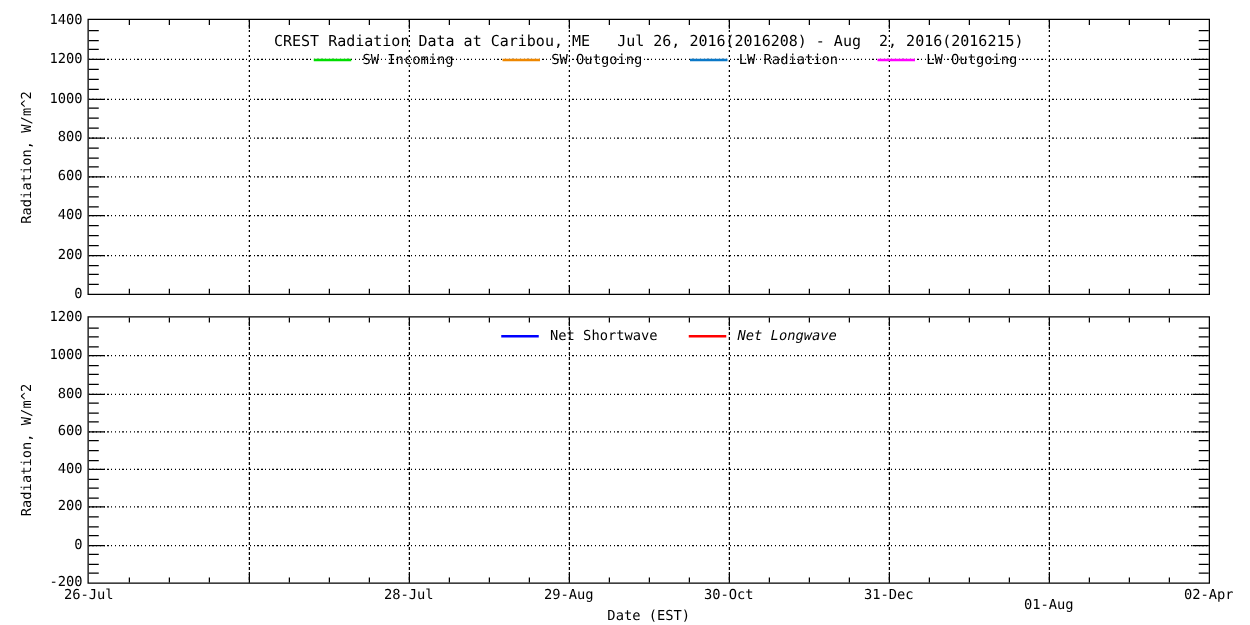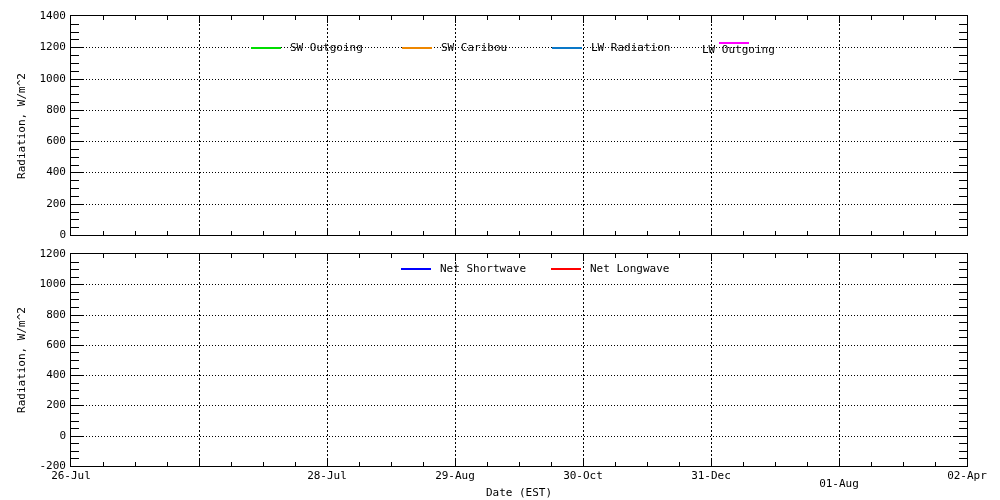--- a/index.html
+++ b/index.html
@@ -36,20 +36,21 @@
   .x-axis-title{
     position:absolute;transform:translateX(-50%);font-size:11px;white-space:pre;
   }
 </style>
 </head>
 <body>
 
 <div class="figure">
 
   <div class="plot-box" id="plot-0" style="left:70px;top:15px;width:898px;height:221px;">
+    <div class="chart-title">CREST Radiation Data at Caribou, ME   Jul 26, 2016(2016208) - Aug  2, 2016(2016215)</div>
   <div class="ytick-label" style="left: -41px; top: 213px;">0</div>
       <div class="tick" style="left: 0px; top: 211px; width: 8px; height: 1px;"></div>
       <div class="tick" style="right: 0px; top: 211px; width: 8px; height: 1px;"></div>
       <div class="tick" style="left: 0px; top: 203px; width: 8px; height: 1px;"></div>
       <div class="tick" style="right: 0px; top: 203px; width: 8px; height: 1px;"></div>
       <div class="tick" style="left: 0px; top: 196px; width: 8px; height: 1px;"></div>
       <div class="tick" style="right: 0px; top: 196px; width: 8px; height: 1px;"></div>
       <div class="tick" style="left: 0px; top: 188px; width: 13px; height: 1px;"></div>
       <div class="tick" style="right: 0px; top: 188px; width: 13px; height: 1px;"></div>
       <div class="hgrid" style="top: 188px; width: 896px;"></div>
@@ -166,31 +167,31 @@
       <div class="tick" style="left: 768px; top: 0px; width: 1px; height: 7px;"></div>
       <div class="vgrid" style="left: 768px; height: 219px;"></div>
       <div class="tick" style="left: 800px; bottom: 0px; width: 1px; height: 4px;"></div>
       <div class="tick" style="left: 800px; top: 0px; width: 1px; height: 4px;"></div>
       <div class="tick" style="left: 832px; bottom: 0px; width: 1px; height: 4px;"></div>
       <div class="tick" style="left: 832px; top: 0px; width: 1px; height: 4px;"></div>
       <div class="tick" style="left: 864px; bottom: 0px; width: 1px; height: 4px;"></div>
       <div class="tick" style="left: 864px; top: 0px; width: 1px; height: 4px;"></div>
       <div class="legend-item" style="left: 180px; top: 26px;">
         <div class="legend-swatch" style="background: rgb(0, 221, 0);"></div>
-        <div class="legend-label">SW Outgoing</div>
+        <div class="legend-label">SW Incoming</div>
       </div>
       <div class="legend-item" style="left: 331px; top: 26px;">
         <div class="legend-swatch" style="background: rgb(238, 135, 0);"></div>
-        <div class="legend-label">SW Caribou</div>
+        <div class="legend-label">SW Outgoing</div>
       </div>
       <div class="legend-item" style="left: 481px; top: 26px;">
         <div class="legend-swatch" style="background: rgb(10, 120, 200);"></div>
         <div class="legend-label">LW Radiation</div>
       </div>
-      <div class="legend-item" style="left: 631px; top: 26px; flex-direction: column;">
+      <div class="legend-item" style="left: 631px; top: 26px;">
         <div class="legend-swatch" style="background: rgb(255, 0, 255);"></div>
         <div class="legend-label">LW Outgoing</div>
       </div>
     </div>
 
   <div class="plot-box" id="plot-1" style="left:70px;top:253px;width:898px;height:214px;">
       <div class="ytick-label" style="left: -41px; top: 206px;">-200</div>
       <div class="tick" style="left: 0px; top: 204px; width: 8px; height: 1px;"></div>
       <div class="tick" style="right: 0px; top: 204px; width: 8px; height: 1px;"></div>
       <div class="tick" style="left: 0px; top: 197px; width: 8px; height: 1px;"></div>
@@ -323,21 +324,21 @@
       <div class="tick" style="left: 800px; top: 0px; width: 1px; height: 4px;"></div>
       <div class="tick" style="left: 832px; bottom: 0px; width: 1px; height: 4px;"></div>
       <div class="tick" style="left: 832px; top: 0px; width: 1px; height: 4px;"></div>
       <div class="tick" style="left: 864px; bottom: 0px; width: 1px; height: 4px;"></div>
       <div class="tick" style="left: 864px; top: 0px; width: 1px; height: 4px;"></div>
       <div class="xtick-label" style="left: 896px; top: 216px;">02-Apr</div>
       <div class="legend-item" style="left: 330px; top: 9px;">
         <div class="legend-swatch" style="background: rgb(0, 0, 255);"></div>
         <div class="legend-label">Net Shortwave</div>
       </div>
-      <div class="legend-item" style="left: 480px; top: 9px;">
+      <div class="legend-item" style="left: 480px; top: 9px; font-style: italic;">
         <div class="legend-swatch" style="background: rgb(255, 0, 0);"></div>
         <div class="legend-label">Net Longwave</div>
       </div>
     </div>
 
   <div class="y-axis-title" style="left:21px;top:126px;">Radiation, W/m^2</div>
 
   <div class="y-axis-title" style="left:21px;top:360px;">Radiation, W/m^2</div>
 
   <div class="x-axis-title" style="left:519px;top:486px;">Date (EST)</div>

